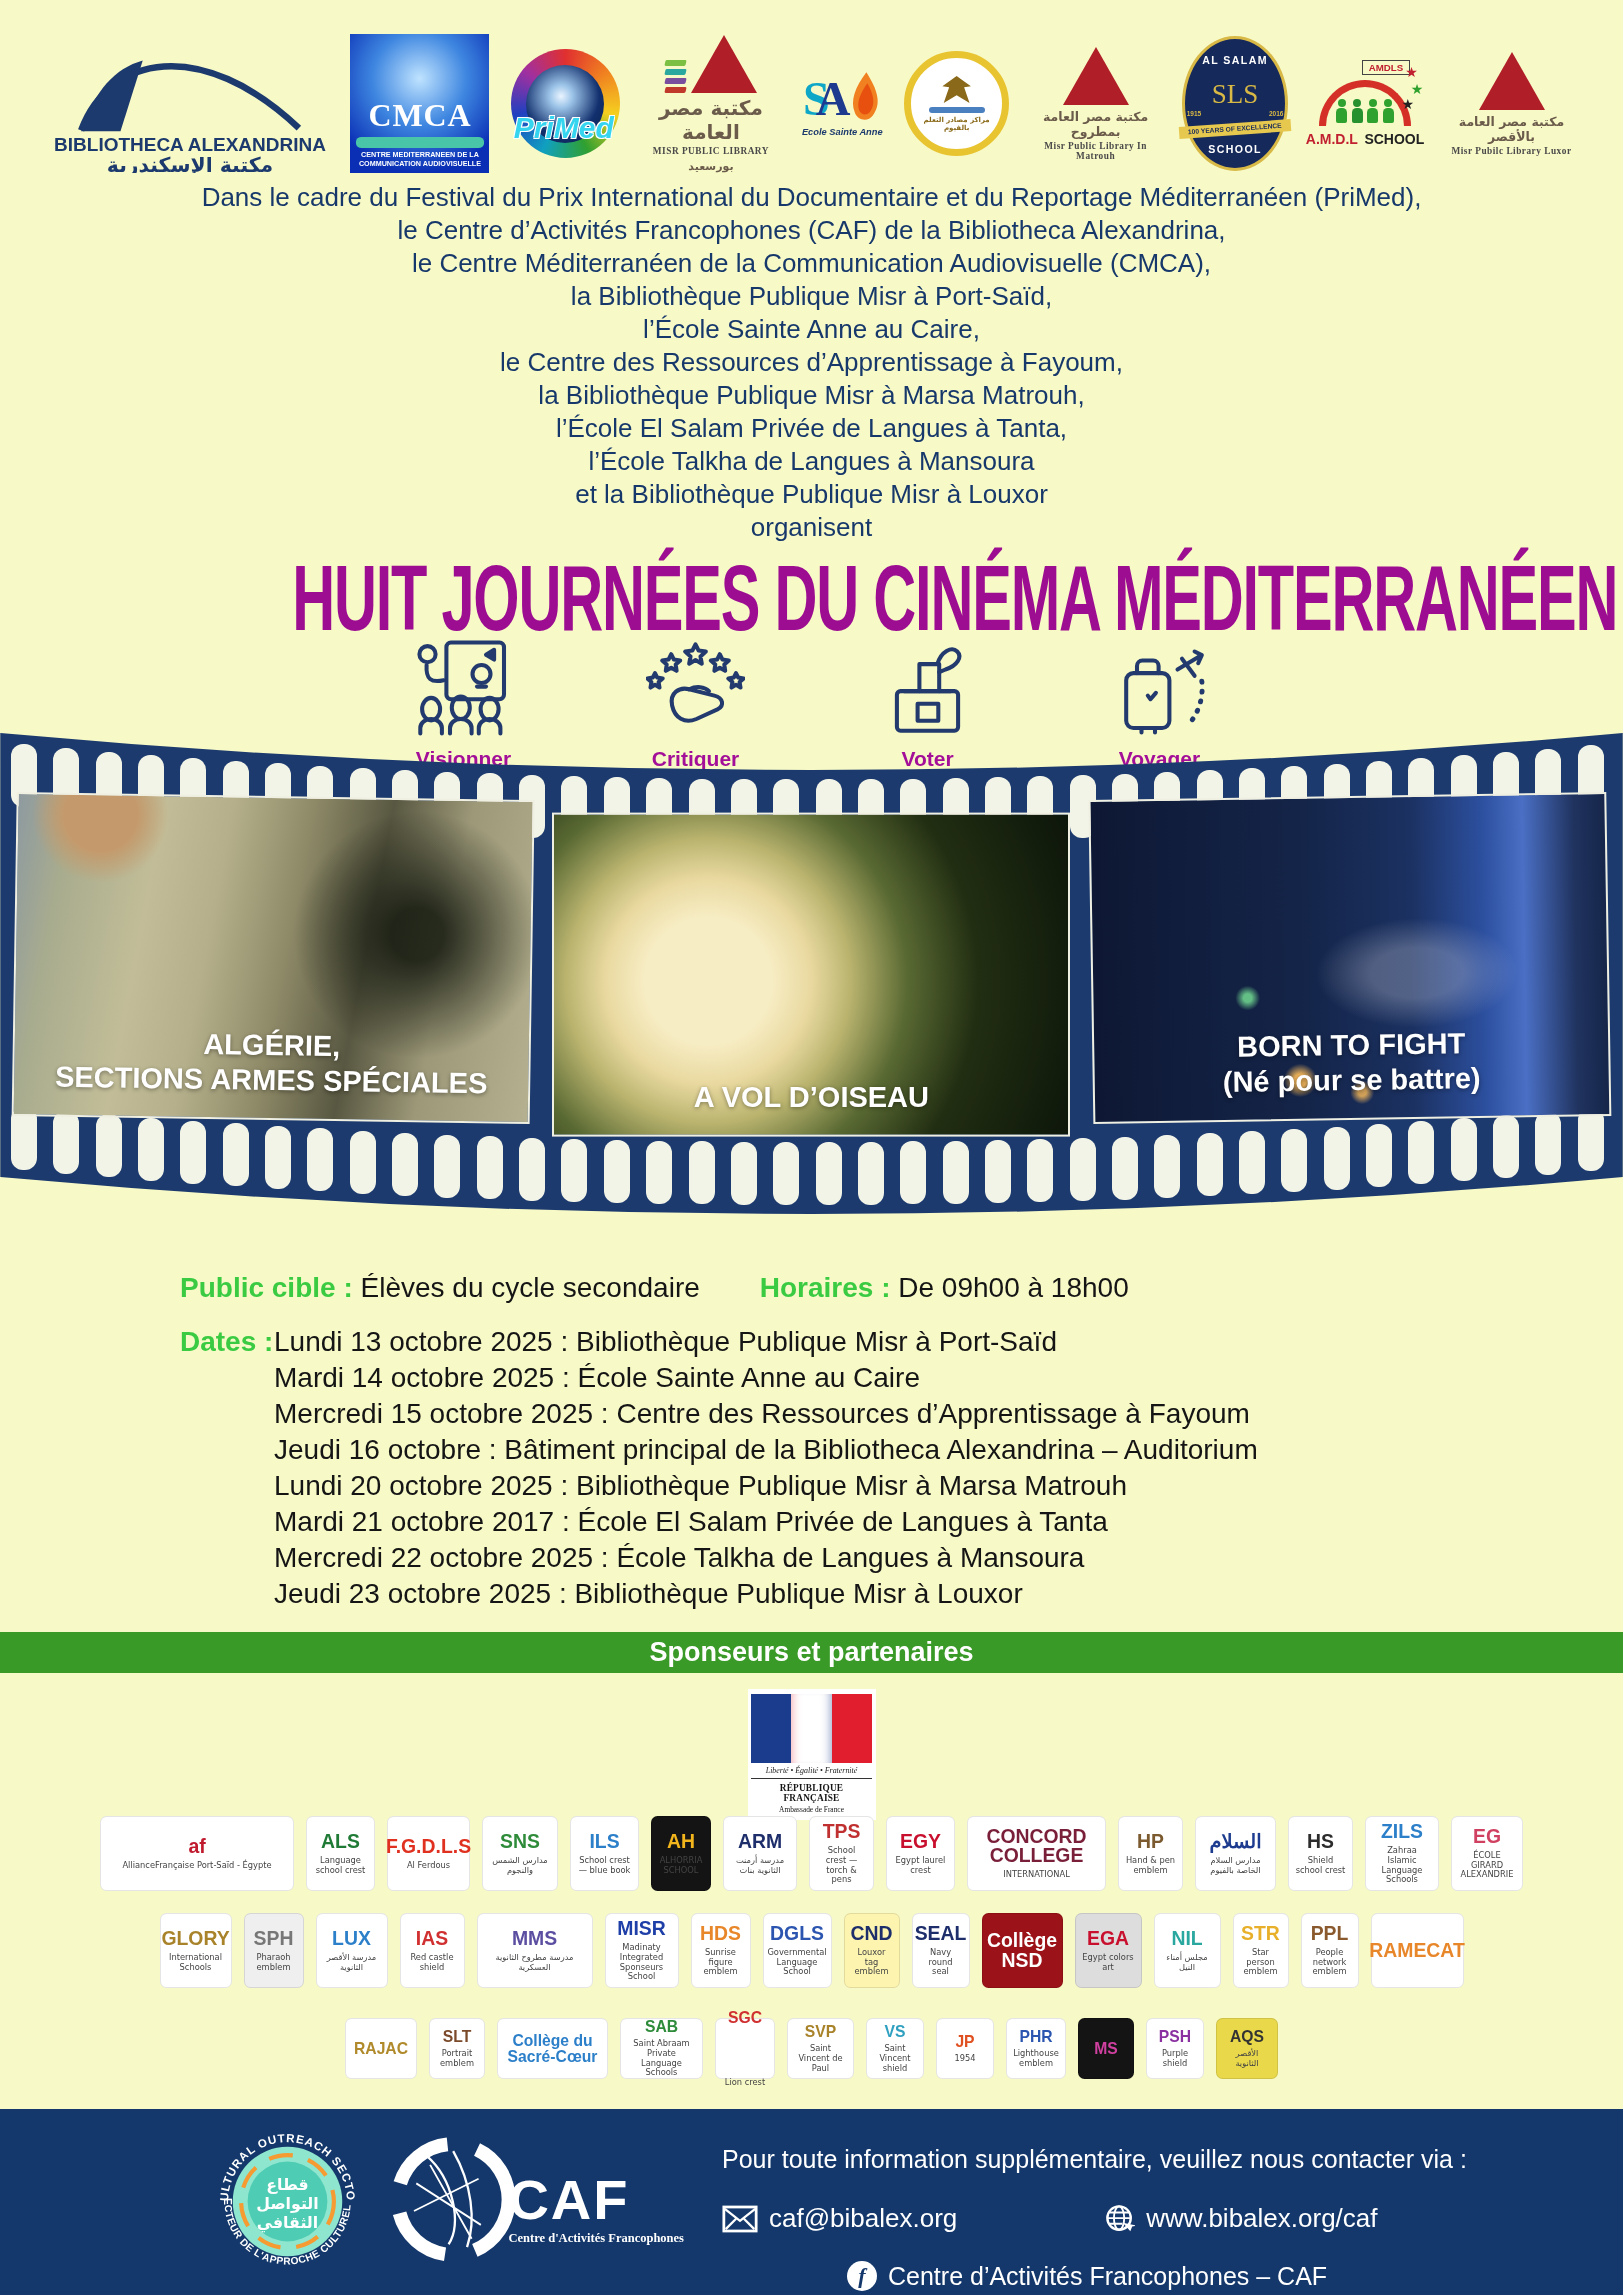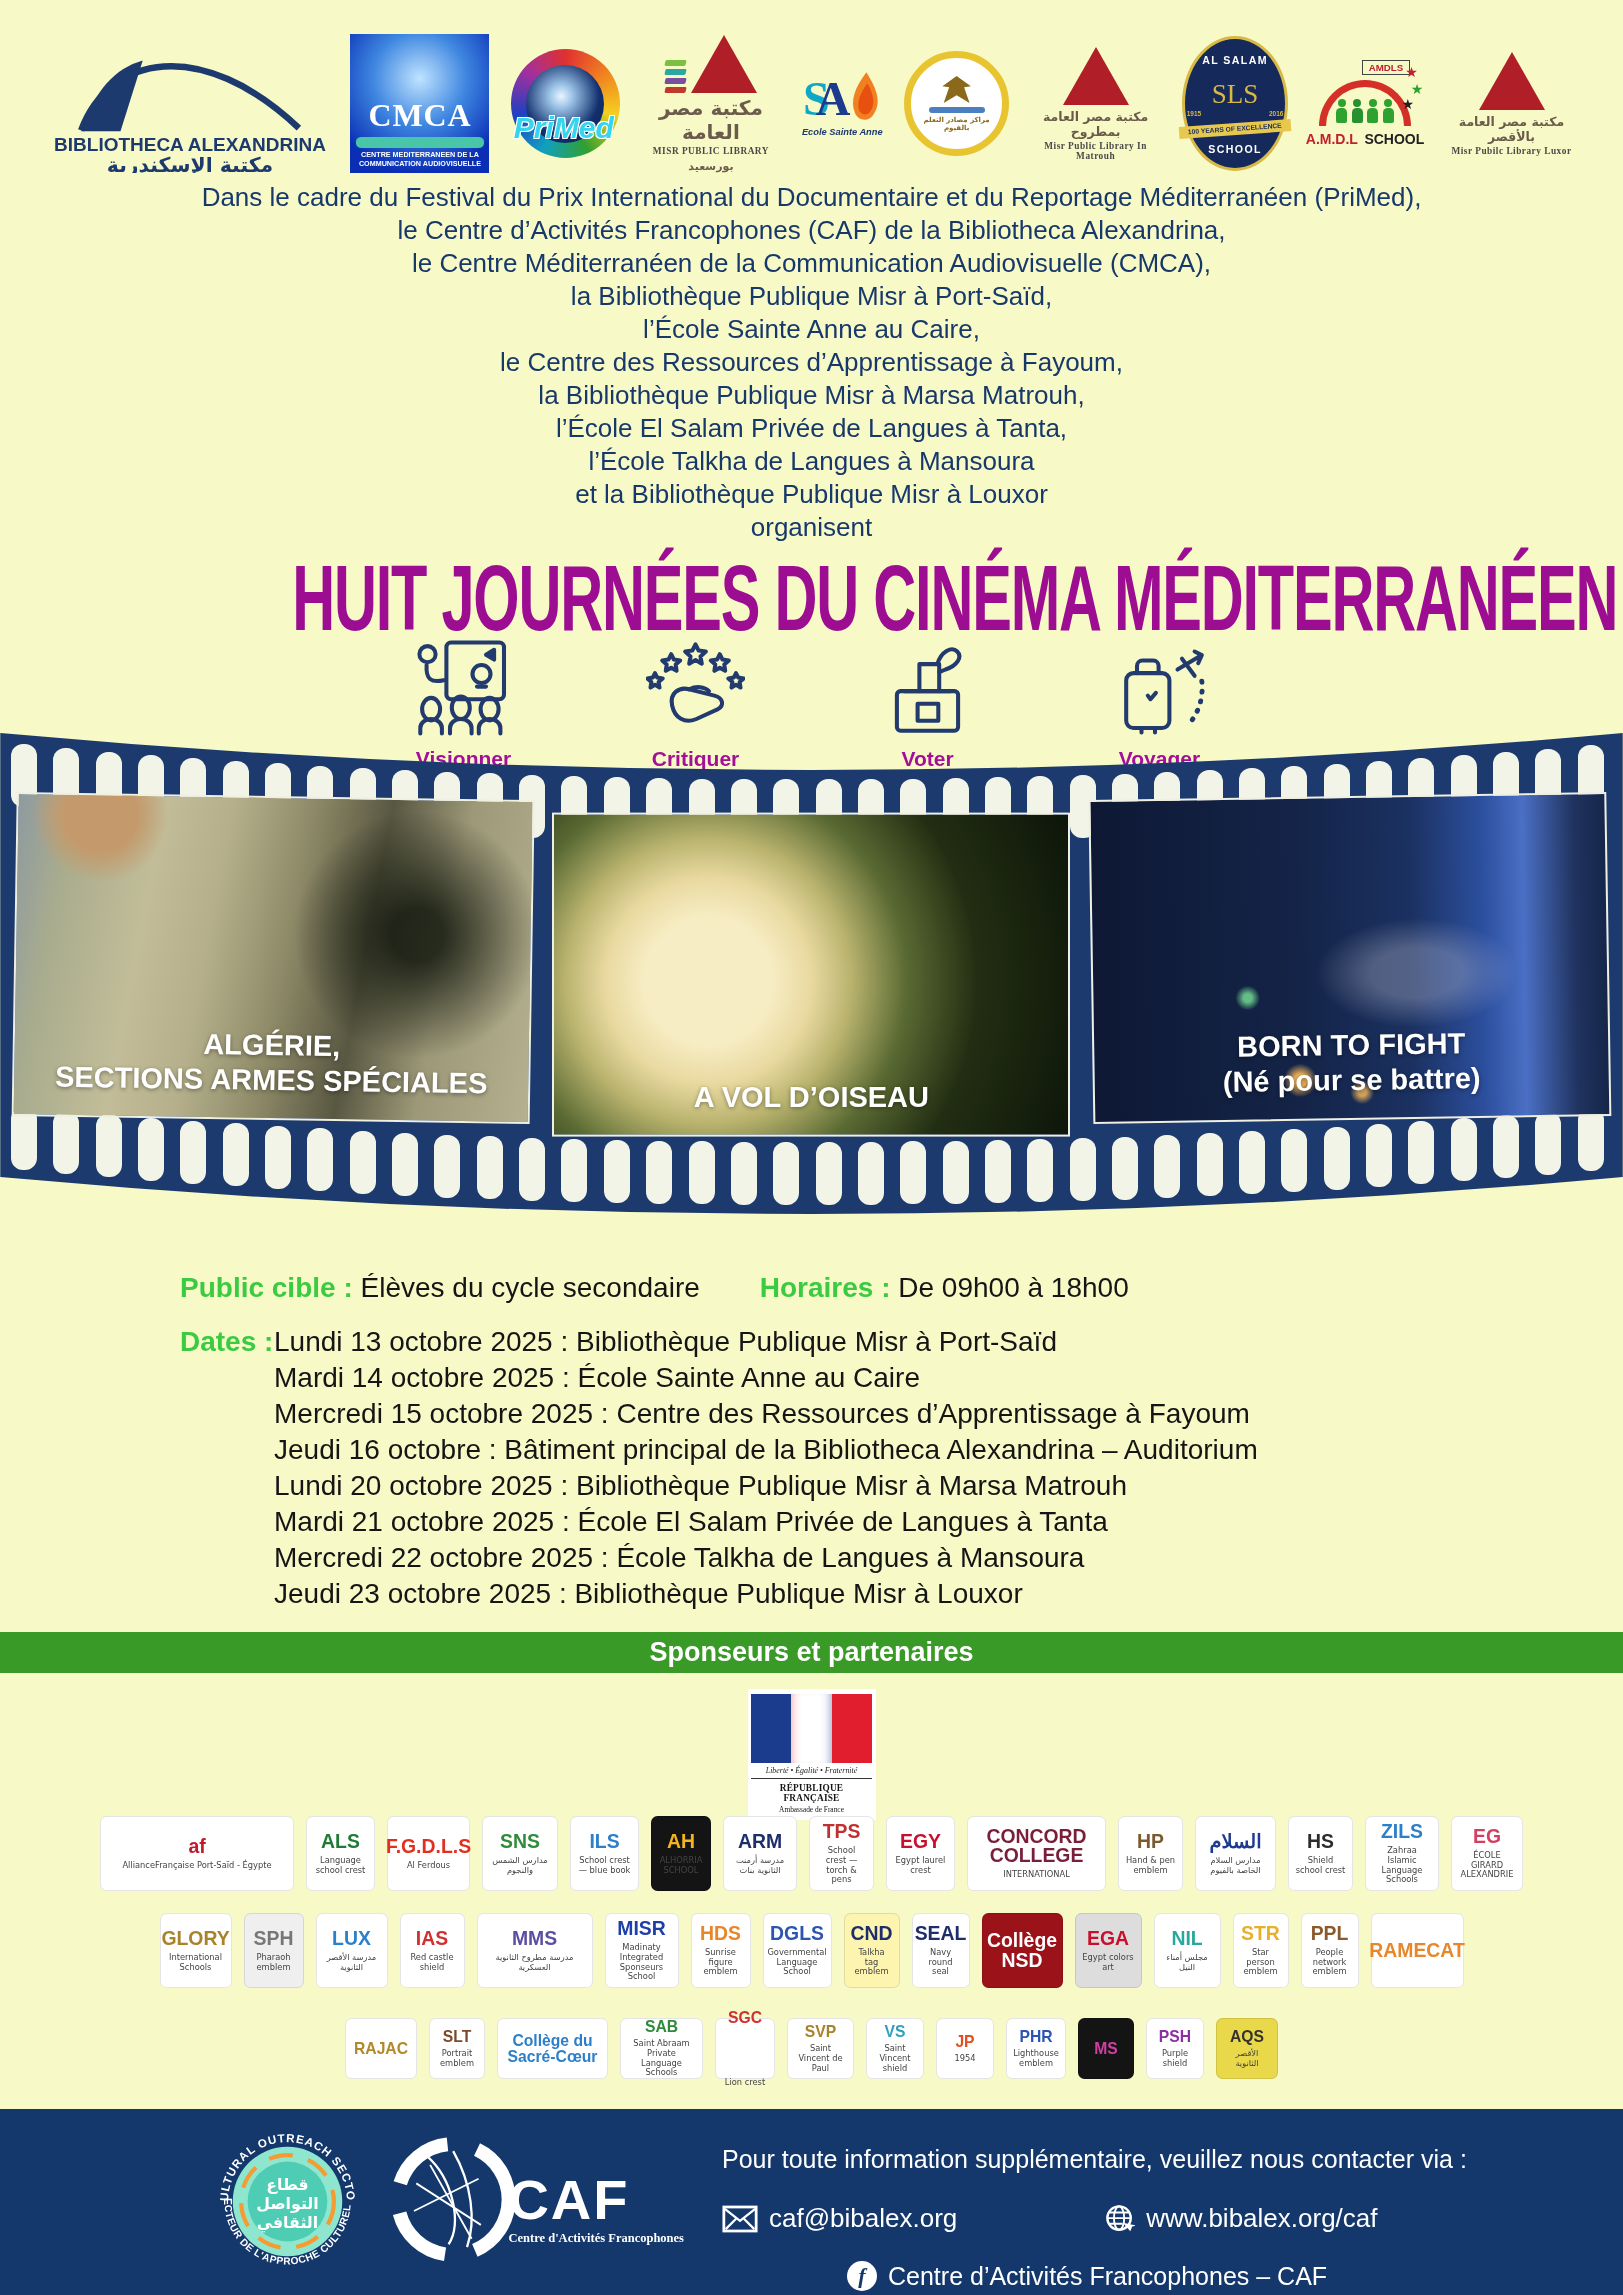--- a/index.html
+++ b/index.html
@@ -435,21 +435,21 @@
     </div>
   </div>
 
   <div class="dates">
     <span class="glabel dates-label">Dates :</span>
     <div>Lundi 13 octobre 2025 : Bibliothèque Publique Misr à Port-Saïd</div>
     <div>Mardi 14 octobre 2025 : École Sainte Anne au Caire</div>
     <div>Mercredi 15 octobre 2025 : Centre des Ressources d’Apprentissage à Fayoum</div>
     <div>Jeudi 16 octobre : Bâtiment principal de la Bibliotheca Alexandrina – Auditorium</div>
     <div>Lundi 20 octobre 2025 :  Bibliothèque Publique Misr à Marsa Matrouh</div>
-    <div>Mardi 21 octobre 2025 : École El Salam Privée de Langues à Tanta</div>
+    <div>Mardi 21 octobre 2017 : École El Salam Privée de Langues à Tanta</div>
     <div>Mercredi 22 octobre 2025 : École Talkha de Langues à Mansoura</div>
     <div>Jeudi 23 octobre 2025 : Bibliothèque Publique Misr à Louxor</div>
   </div>
 
   <div class="banner">Sponseurs et partenaires</div>
 
   <div class="embassy">
     <div class="flag">
         <i></i>
         <i></i>
@@ -550,21 +550,21 @@
       <div class="chip" title="Sunrise figure emblem" style="color: rgb(232, 135, 42); width: 60px;">
         <div class="chip-t">HDS</div>
         <div class="chip-s">Sunrise figure emblem</div>
       </div>
       <div class="chip" title="Governmental Language School" style="color: rgb(44, 85, 176); width: 69px;">
         <div class="chip-t">DGLS</div>
         <div class="chip-s">Governmental Language School</div>
       </div>
       <div class="chip" title="Plant tag emblem" style="background: rgb(253, 244, 176); color: rgb(29, 46, 107); width: 56px;">
         <div class="chip-t">CND</div>
-        <div class="chip-s">Talkha tag emblem</div>
+        <div class="chip-s">Louxor tag emblem</div>
       </div>
       <div class="chip" title="Navy round seal" style="color: rgb(29, 46, 107); width: 58px;">
         <div class="chip-t">SEAL</div>
         <div class="chip-s">Navy round seal</div>
       </div>
       <div class="chip" style="background: rgb(155, 18, 24); color: rgb(255, 255, 255); width: 81px;">
         <div class="chip-t">Collège NSD</div>
       </div>
       <div class="chip" title="Egypt colors art" style="background: rgb(221, 221, 221); color: rgb(200, 16, 46); width: 67px;">
         <div class="chip-t">EGA</div>

